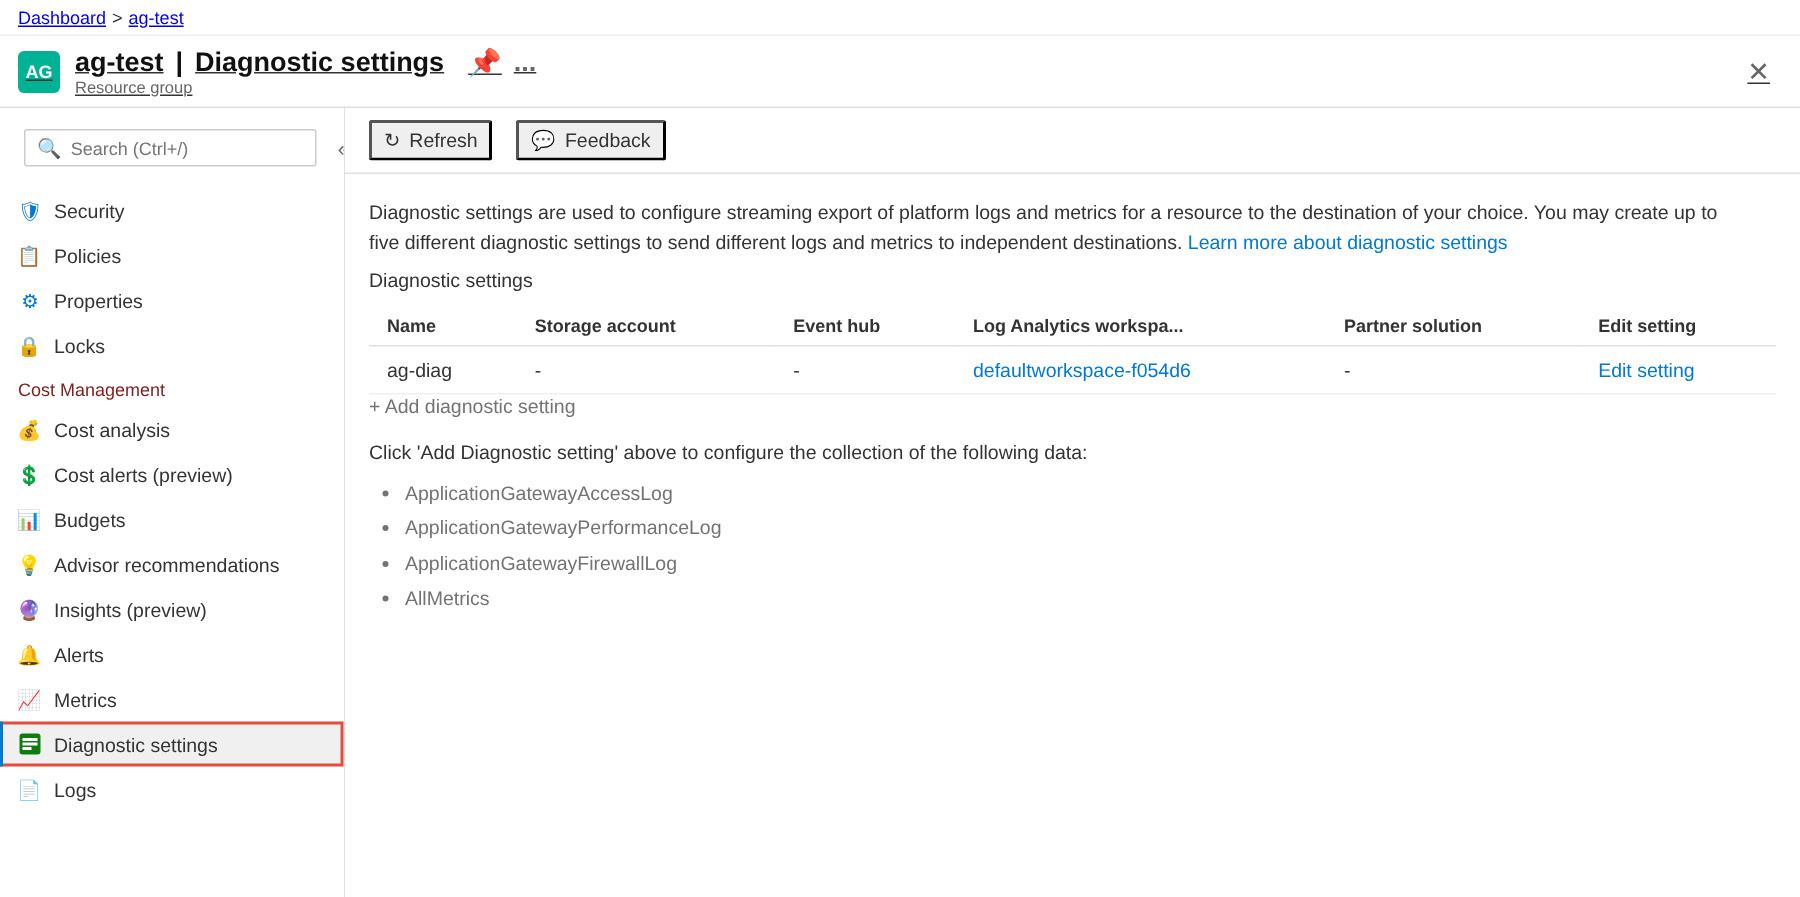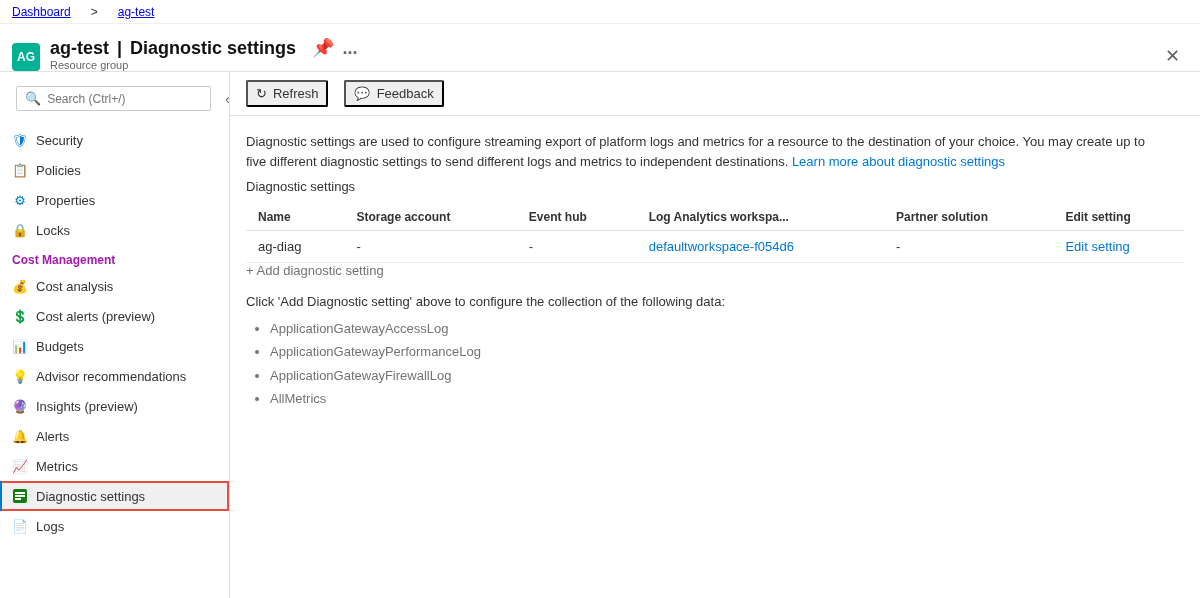--- a/index.html
+++ b/index.html
@@ -1,40 +1,40 @@
 <!DOCTYPE html>
 <html><head>
   <meta charset="utf-8">
   <style>
     * { box-sizing: border-box; margin: 0; padding: 0; }
     body { font-family: 'Segoe UI', Arial, sans-serif; font-size: 13px; color: #333; background: #fff; display: flex; flex-direction: column; height: 598px; overflow: hidden; }
 
     
-    .top-bar { display: flex; align-items: flex-end; padding: 0 12px; height: 48px; border-bottom: 1px solid #e0e0e0; background: #fff; }
+    .top-bar { display: flex; align-items: center; padding: 0 12px; height: 48px; border-bottom: 1px solid #e0e0e0; background: #fff; text-decoration: underline; }
     .app-icon { width: 28px; height: 28px; background: #00b294; border-radius: 4px; display: flex; align-items: center; justify-content: center; color: white; font-weight: bold; font-size: 12px; margin-right: 10px; flex-shrink: 0; }
     .title-section { display: flex; flex-direction: column; flex: 1; }
     .page-title { font-size: 18px; font-weight: 600; color: #111; display: flex; align-items: center; gap: 8px; }
     .resource-type { font-size: 11px; color: #666; }
     .title-icons { display: flex; align-items: center; gap: 8px; margin-left: 8px; color: #666; cursor: pointer; }
     .close-btn { margin-left: auto; cursor: pointer; color: #666; font-size: 18px; padding: 4px 8px; }
 
     
-    .breadcrumb { display: flex; align-items: center; padding: 4px 12px; font-size: 12px; color: #0078d4; gap: 20px; border-bottom: 1px solid #f0f0f0; height: 24px; }
+    .breadcrumb { display: flex; align-items: center; padding: 4px 12px; font-size: 12px; color: #0078d4; gap: 4px; border-bottom: 1px solid #f0f0f0; height: 24px; }
     .breadcrumb span { color: #333; }
 
     .main-layout { display: flex; flex: 1; overflow: hidden; }
 
     
     .sidebar { width: 230px; border-right: 1px solid #e0e0e0; display: flex; flex-direction: column; overflow-y: auto; background: #fff; flex-shrink: 0; }
     .search-box { display: flex; align-items: center; margin: 8px 8px; border: 1px solid #ccc; border-radius: 2px; padding: 4px 8px; gap: 6px; }
     .search-box input { border: none; outline: none; font-size: 12px; flex: 1; color: #555; }
     .search-icon { color: #666; font-size: 13px; }
     .collapse-btn { margin-left: auto; cursor: pointer; color: #666; font-size: 14px; padding: 2px; }
 
-    .sidebar-section-label { font-size: 12px; font-weight: 700; color: #a21caf; padding: 8px 12px 4px 12px; }
+    .sidebar-section-label { font-size: 12px; font-weight: 400; color: #7f1d1d; padding: 8px 12px 4px 12px; }
     .sidebar-item { display: flex; align-items: center; padding: 7px 12px; cursor: pointer; gap: 8px; font-size: 13px; color: #333; position: relative; }
     .sidebar-item.active { background: #f0f0f0; }
     .sidebar-item.active::before { content: ''; position: absolute; left: 0; top: 0; bottom: 0; width: 2px; background: #0078d4; }
     .sidebar-item.selected-border { outline: 2px solid #e74c3c; outline-offset: -2px; }
     .item-icon { width: 16px; height: 16px; display: flex; align-items: center; justify-content: center; flex-shrink: 0; }
 
     
     .content { flex: 1; display: flex; flex-direction: column; overflow: hidden; }
     .toolbar { display: flex; align-items: center; padding: 8px 16px; border-bottom: 1px solid #e0e0e0; gap: 16px; }
     .toolbar-btn { display: flex; align-items: center; gap: 6px; cursor: pointer; color: #333; font-size: 13px; padding: 4px 8px; border-radius: 2px; }

